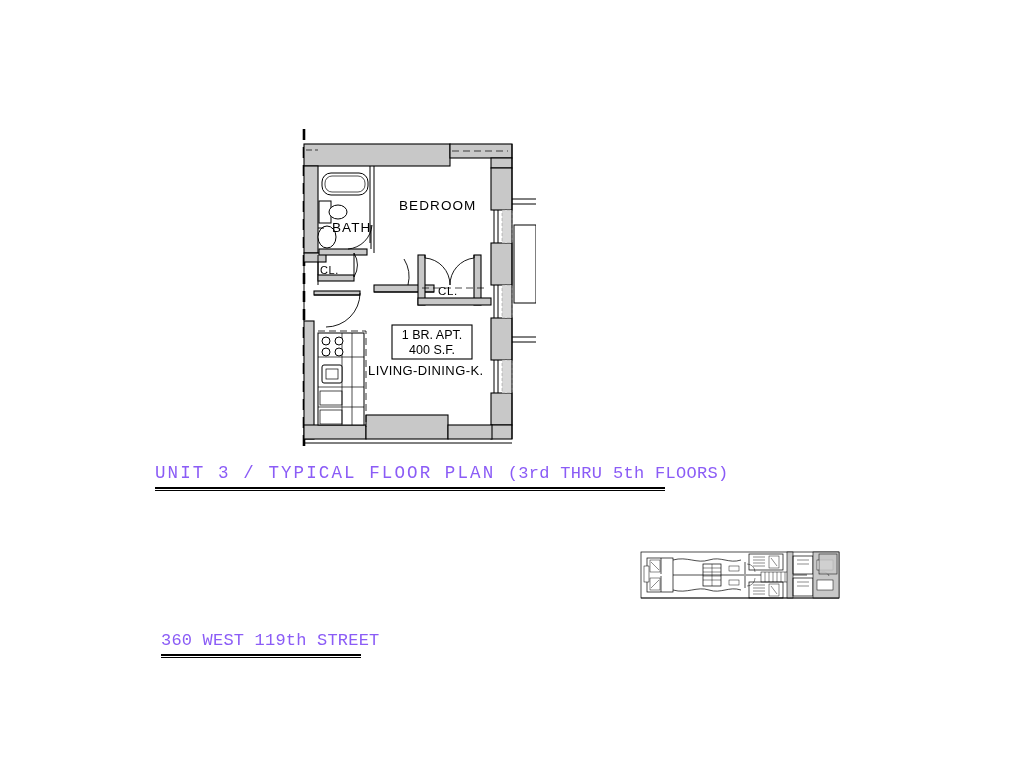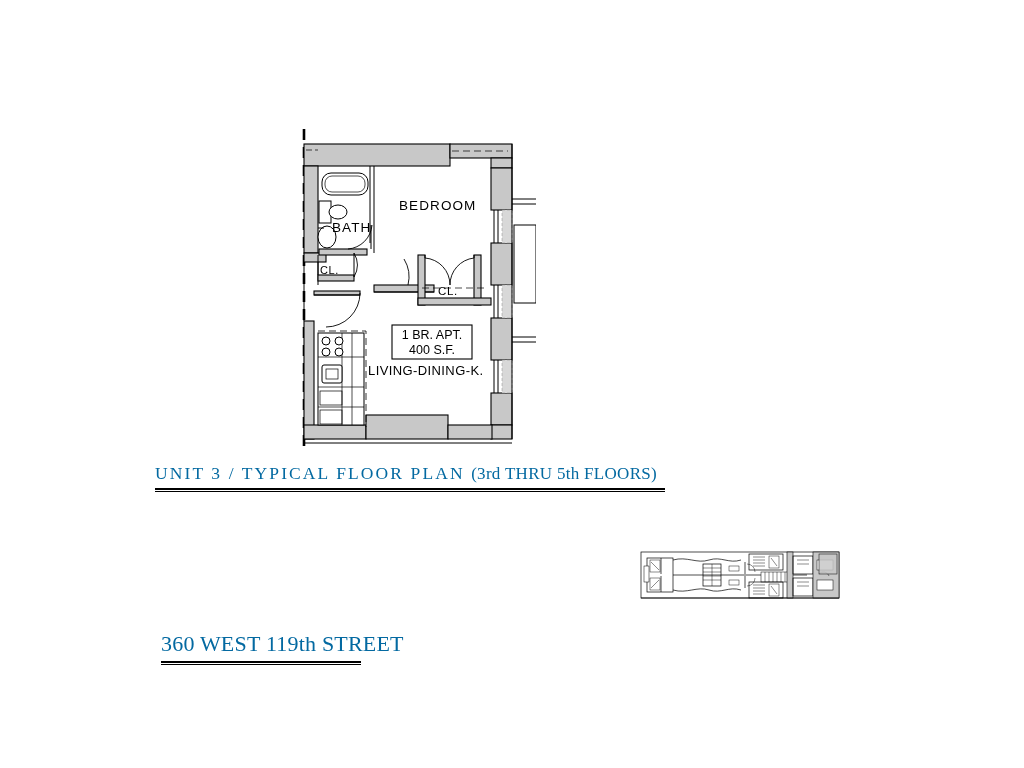--- a/index.html
+++ b/index.html
@@ -22,31 +22,31 @@
   #floorplan-drawing {
     left: 286px; top: 125px;
     width: 250px; height: 330px;
   }
   #floorplan-drawing svg { display: block; }
 
   
   .title-block { position: absolute; }
   .title-text {
     font-size: 17px;
-    color: #0369a1;
+    color: #8b5cf6;
     white-space: nowrap;
-    font-family: Liberation Serif, serif;
+    font-family: Liberation Mono, monospace;
   }
   #unit-title-text {
     letter-spacing: 2.1px;
     font-size: 17.5px;
   }
   #unit-title-suffix { letter-spacing: 0.3px; }
   #address-title-text {
-    font-size: 22px;
+    font-size: 17px;
     letter-spacing: 0.2px;
   }
   #keyplan-title-text {
     font-size: 19px;
     letter-spacing: 5.5px;
   }
   .double-rule {
     margin-top: 4px;
     border-top: 2px solid #000;
     border-bottom: 1px solid #000;

